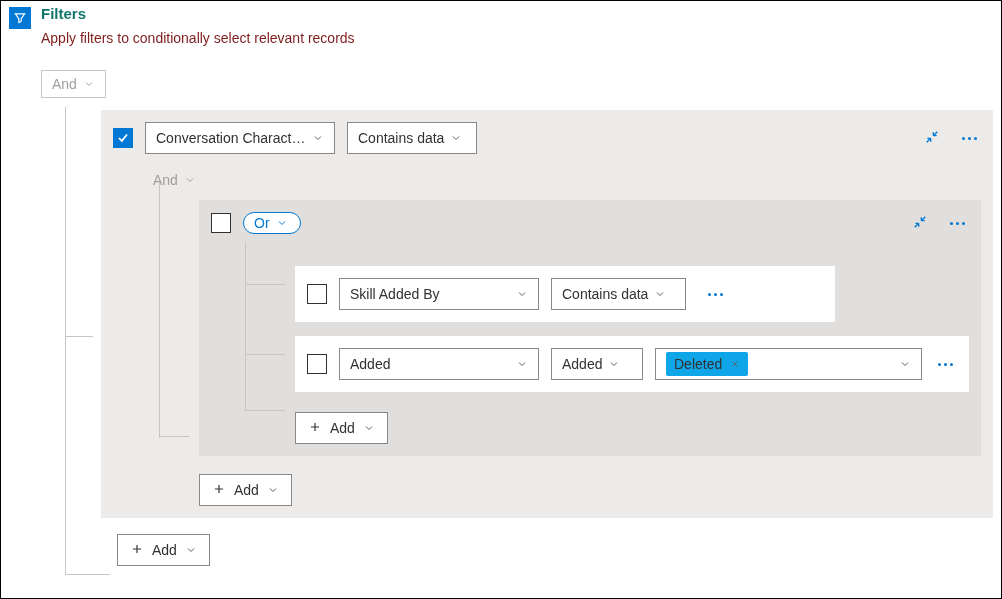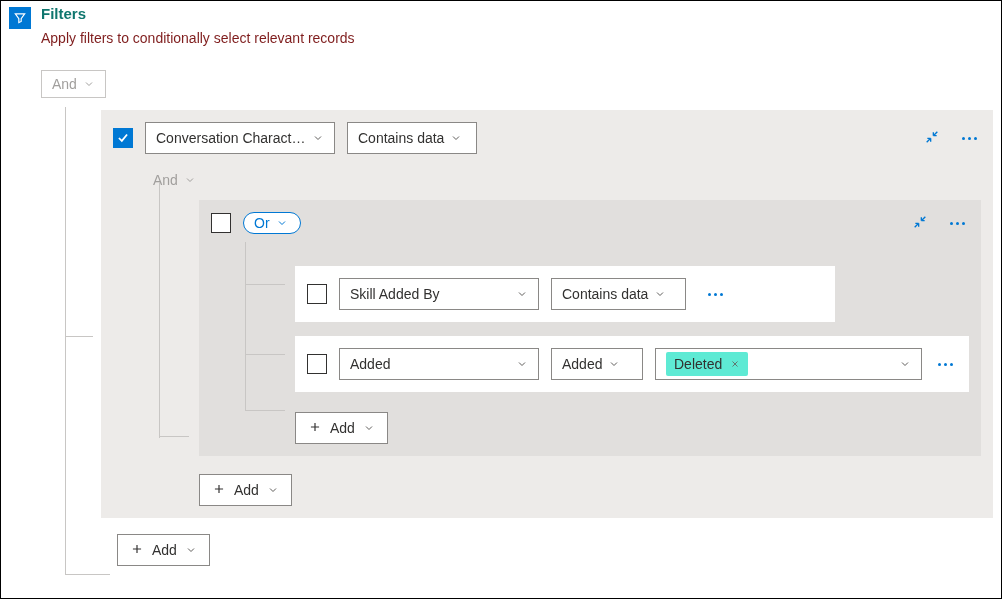--- a/index.html
+++ b/index.html
@@ -103,21 +103,21 @@
     height:32px; padding:0 12px;
     border:1px solid #8a8886; background:#fff; cursor:pointer;
     font-size:14px;
   }
   .add-btn .plus svg { width:14px; height:14px; }
 
   
   .chip {
     display:inline-flex; align-items:center; gap:8px;
     height:24px; padding:0 8px;
-    background:#5eead4; border-radius:2px;
+    background:#0ea5e9; border-radius:2px;
     font-size:14px;
   }
   .chip .x svg { width:10px; height:10px; }
 
   .trunc { overflow:hidden; text-overflow:ellipsis; white-space:nowrap; }
 </style>
 </head>
 <body>
 
 <div class="frame">

